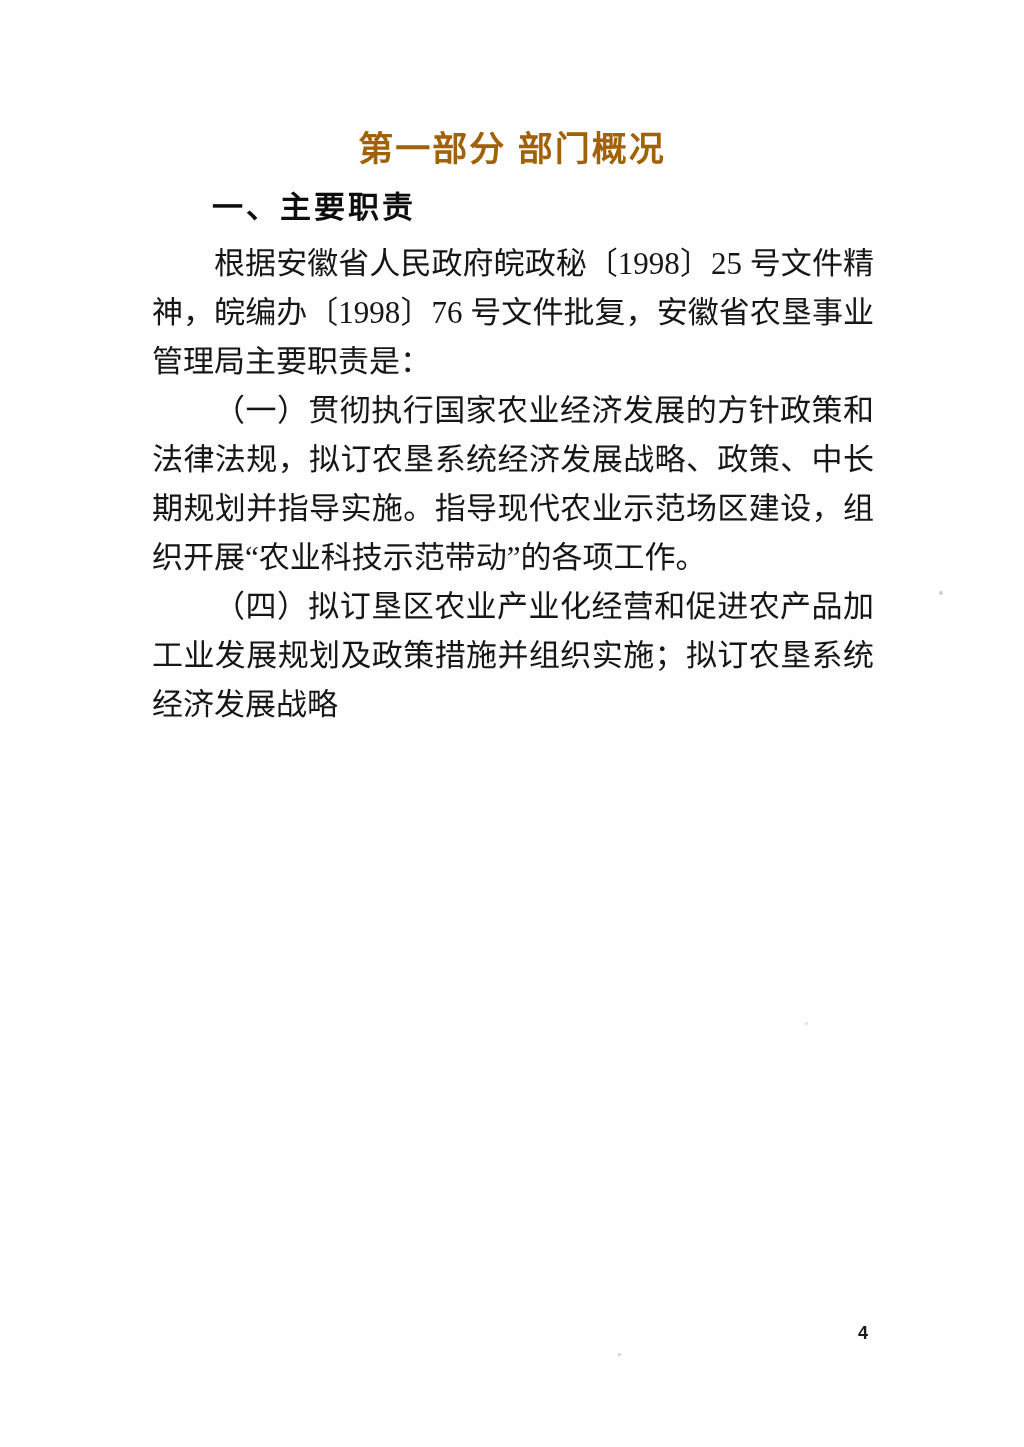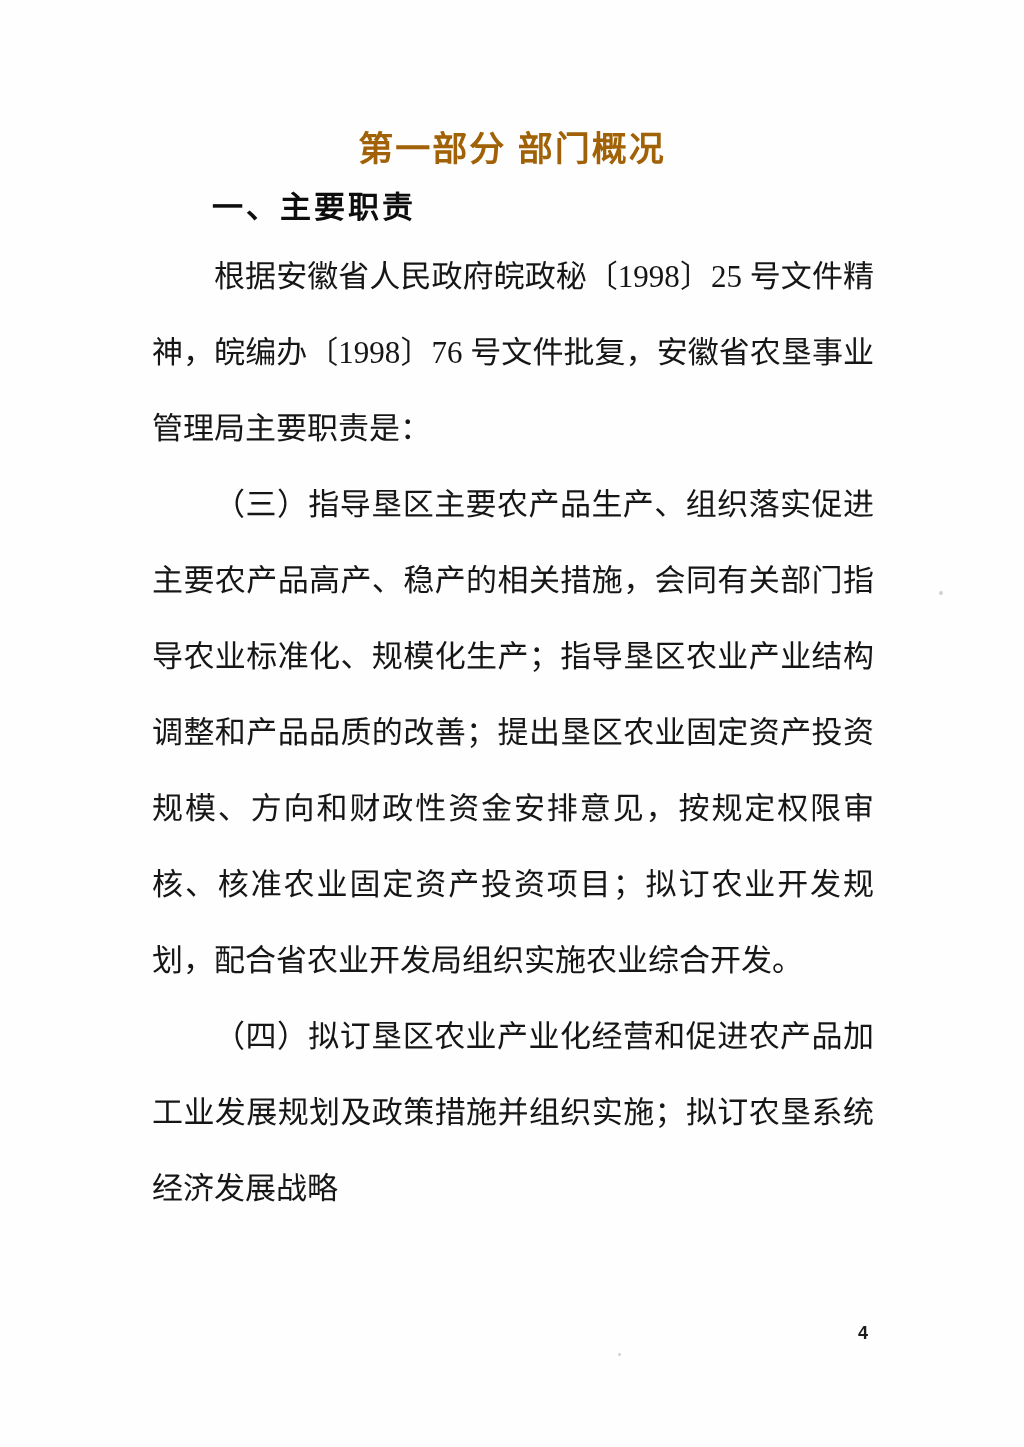--- a/index.html
+++ b/index.html
@@ -43,21 +43,21 @@
   }
   .content {
     position: absolute;
     top: 239px;
     left: 152px;
     width: 722px;
   }
   .content p {
     margin: 0;
     font-size: 31px;
-    line-height: 76px;
+    line-height: 49px;
     text-align: justify;
     text-justify: inter-character;
     text-indent: 2em;
     color: #161616;
   }
   .page-number {
     position: absolute;
     left: 858px;
     top: 1323px;
     font-family: "Liberation Sans", sans-serif;
@@ -79,21 +79,21 @@
 <body>
 
 <div class="page">
 
   <h1 class="doc-title">第一部分 部门概况</h1>
 
   <h2 class="section-heading">一、主要职责</h2>
 
   <div class="content">
     <p>根据安徽省人民政府皖政秘〔1998〕25 号文件精神，皖编办〔1998〕76 号文件批复，安徽省农垦事业管理局主要职责是：</p>
-    <p>（三）指导垦区主要农产品生产、组织落实促进主要农产品高产、稳产的相关措施，会同有关部门指导农业标准化、规模化生产；指导垦区农业产业结构调整和产品品质的改善；提出垦区农业固定资产投资规模、方向和财政性资金安排意见，按规定权限审核、核准农业固定资产投资项目；拟订农业开发规划，配合省农业开发局组织实施农业综合开发。</p>
+    <p>（一）贯彻执行国家农业经济发展的方针政策和法律法规，拟订农垦系统经济发展战略、政策、中长期规划并指导实施。指导现代农业示范场区建设，组织开展“农业科技示范带动”的各项工作。</p>
     <p>（四）拟订垦区农业产业化经营和促进农产品加工业发展规划及政策措施并组织实施；拟订农垦系统经济发展战略</p>
   </div>
 
   <div class="page-number">4</div>
 
   <span class="speck speck-1"></span>
   <span class="speck speck-2"></span>
   <span class="speck speck-3"></span>
 
 </div>

